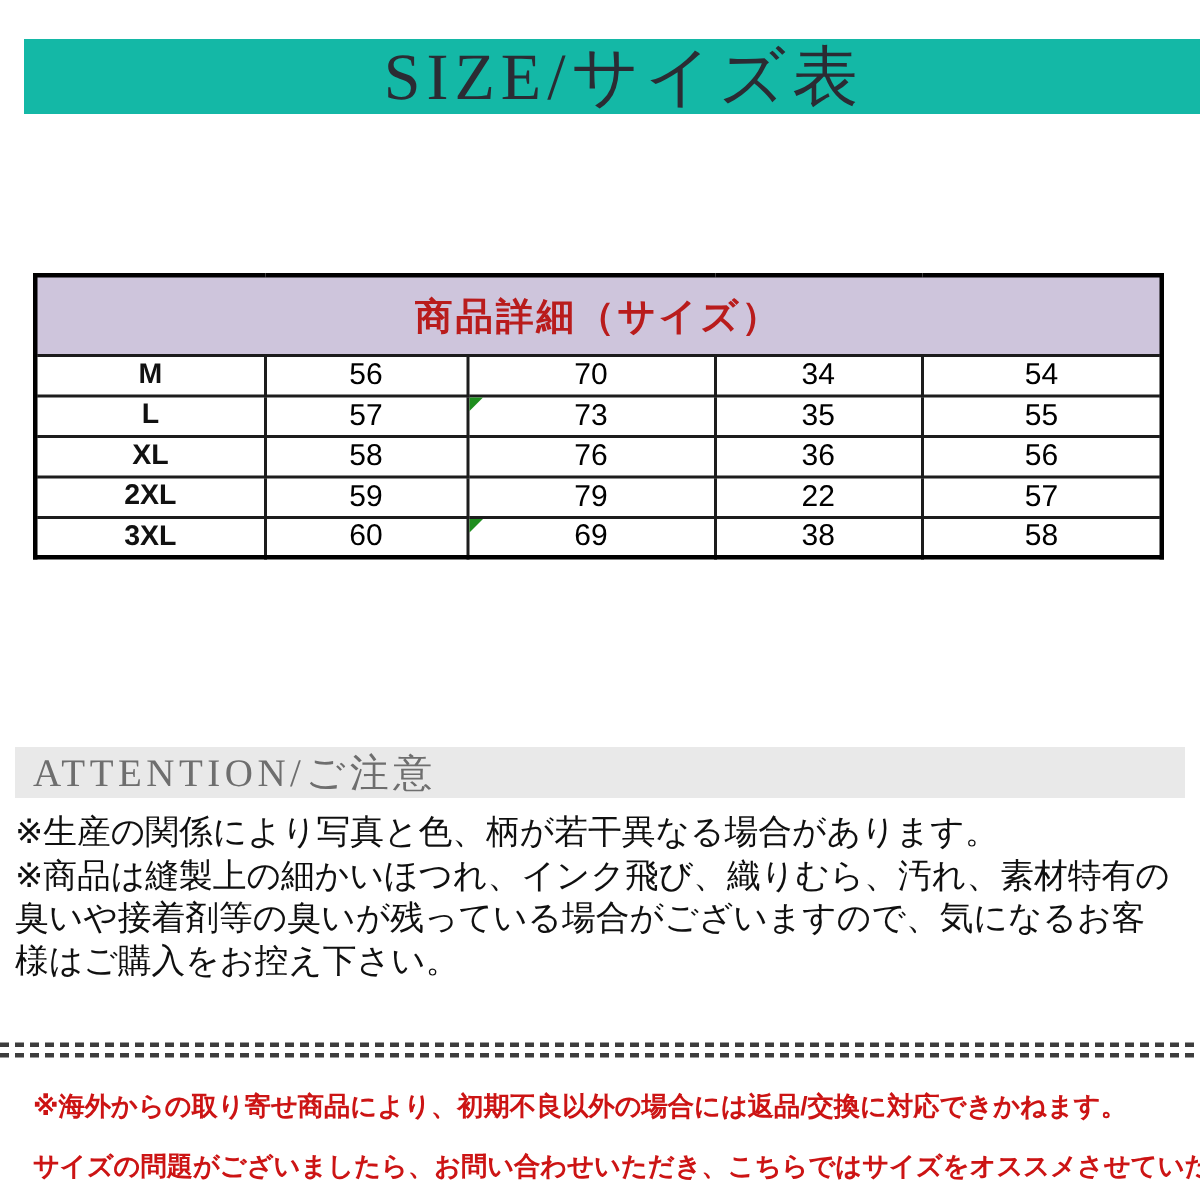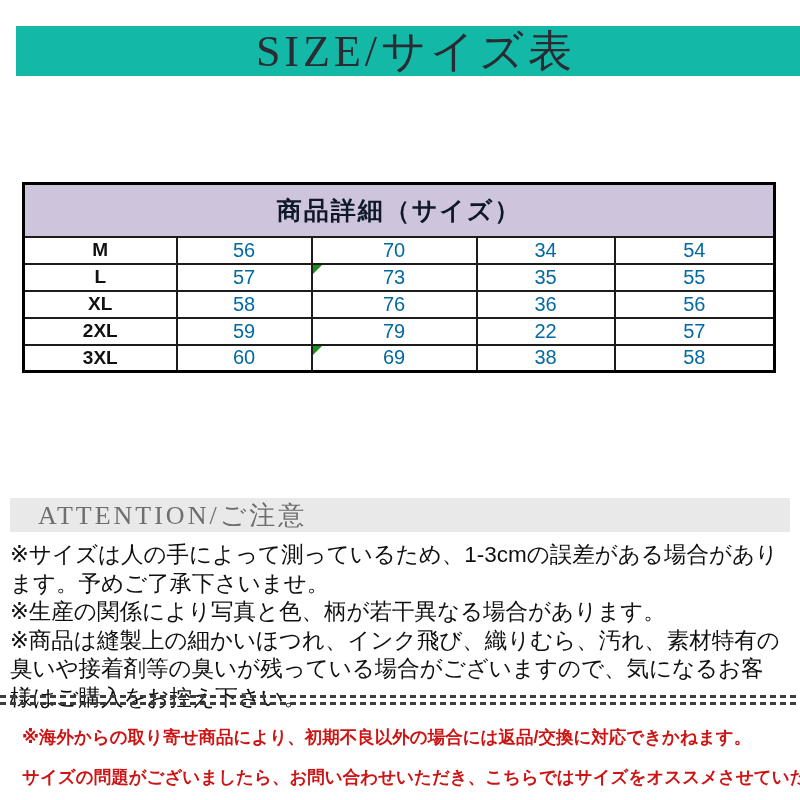--- a/index.html
+++ b/index.html
@@ -13,34 +13,34 @@
   .banner h1 { font-family:"Liberation Serif","DejaVu Serif",serif;
                font-size:44px; font-weight:400; color:#2b2b33; letter-spacing:4px; }
 
   
   .table-wrap { position:absolute; left:22px; top:182px; width:751px; }
   table.size { border-collapse:collapse; table-layout:fixed; width:751px;
                border:3px solid #000; }
   table.size td, table.size th { border:2px solid #1c1c1c; text-align:center; vertical-align:middle; }
   tr.title-row td { background:#cec5dc; height:53px;
                     font-family:Liberation Sans, sans-serif;
-                    font-weight:bold; font-size:25px; color:#0f172a; letter-spacing:2px; }
+                    font-weight:bold; font-size:25px; color:#b91c1c; letter-spacing:2px; }
   tr.head-row th { height:42px; font-size:21px; font-weight:bold; color:#000; background:#fff; }
   tr.head-row th.small { font-size:16px; }
-  tr.data-row td { height:27px; font-size:20px; color:#0369a1; background:#fff; }
+  tr.data-row td { height:27px; font-size:20px; color:#000000; background:#fff; }
   tr.data-row td.size-col { font-weight:bold; color:#111; font-size:19px; }
   td.rel { position:relative; }
   .err-tri { position:absolute; left:0; top:0; width:0; height:0;
              border-top:9px solid #1e8e1e; border-right:9px solid transparent; }
 
   
   .attention-bar { position:absolute; left:10px; top:498px; width:780px; height:34px;
                    background:#e9e9e9; display:flex; align-items:center; }
   .attention-bar span { font-family:"Liberation Serif","DejaVu Serif",serif;
-                        font-size:26px; color:#6e6e6e; letter-spacing:3px; padding-left:12px;margin-left:16px; }
+                        font-size:26px; color:#6e6e6e; letter-spacing:3px; padding-left:12px; }
   .notes { position:absolute; left:10px; top:541px; width:772px;
            font-size:22.5px; line-height:28.5px; color:#101010; }
   .notes p { margin:0; }
 
   
   .divider { position:absolute; left:0; top:695px; width:800px; height:10px;
              background-image:
                repeating-linear-gradient(90deg,#3d3d3d 0 6px,transparent 6px 10px),
                repeating-linear-gradient(90deg,#3d3d3d 0 6px,transparent 6px 10px);
              background-size:100% 3px,100% 3px;
@@ -117,21 +117,20 @@
         </tr>
       </tbody>
     </table>
   </div>
 
   <div class="attention-bar">
     <span>ATTENTION/ご注意</span>
   </div>
 
   <div class="notes">
-    <p>※サイズは人の手によって測っているため、1-3cmの誤差がある場合があります。予めご了承下さいませ。</p>
     <p>※生産の関係により写真と色、柄が若干異なる場合があります。</p>
     <p>※商品は縫製上の細かいほつれ、インク飛び、織りむら、汚れ、素材特有の臭いや接着剤等の臭いが残っている場合がございますので、気になるお客様はご購入をお控え下さい。</p>
   </div>
 
   <div class="divider"></div>
 
   <div class="shipping">
     <div>※海外からの取り寄せ商品により、初期不良以外の場合には返品/交換に対応できかねます。</div>
     <div>サイズの問題がございましたら、お問い合わせいただき、こちらではサイズをオススメさせていただきます。</div>
   </div>

